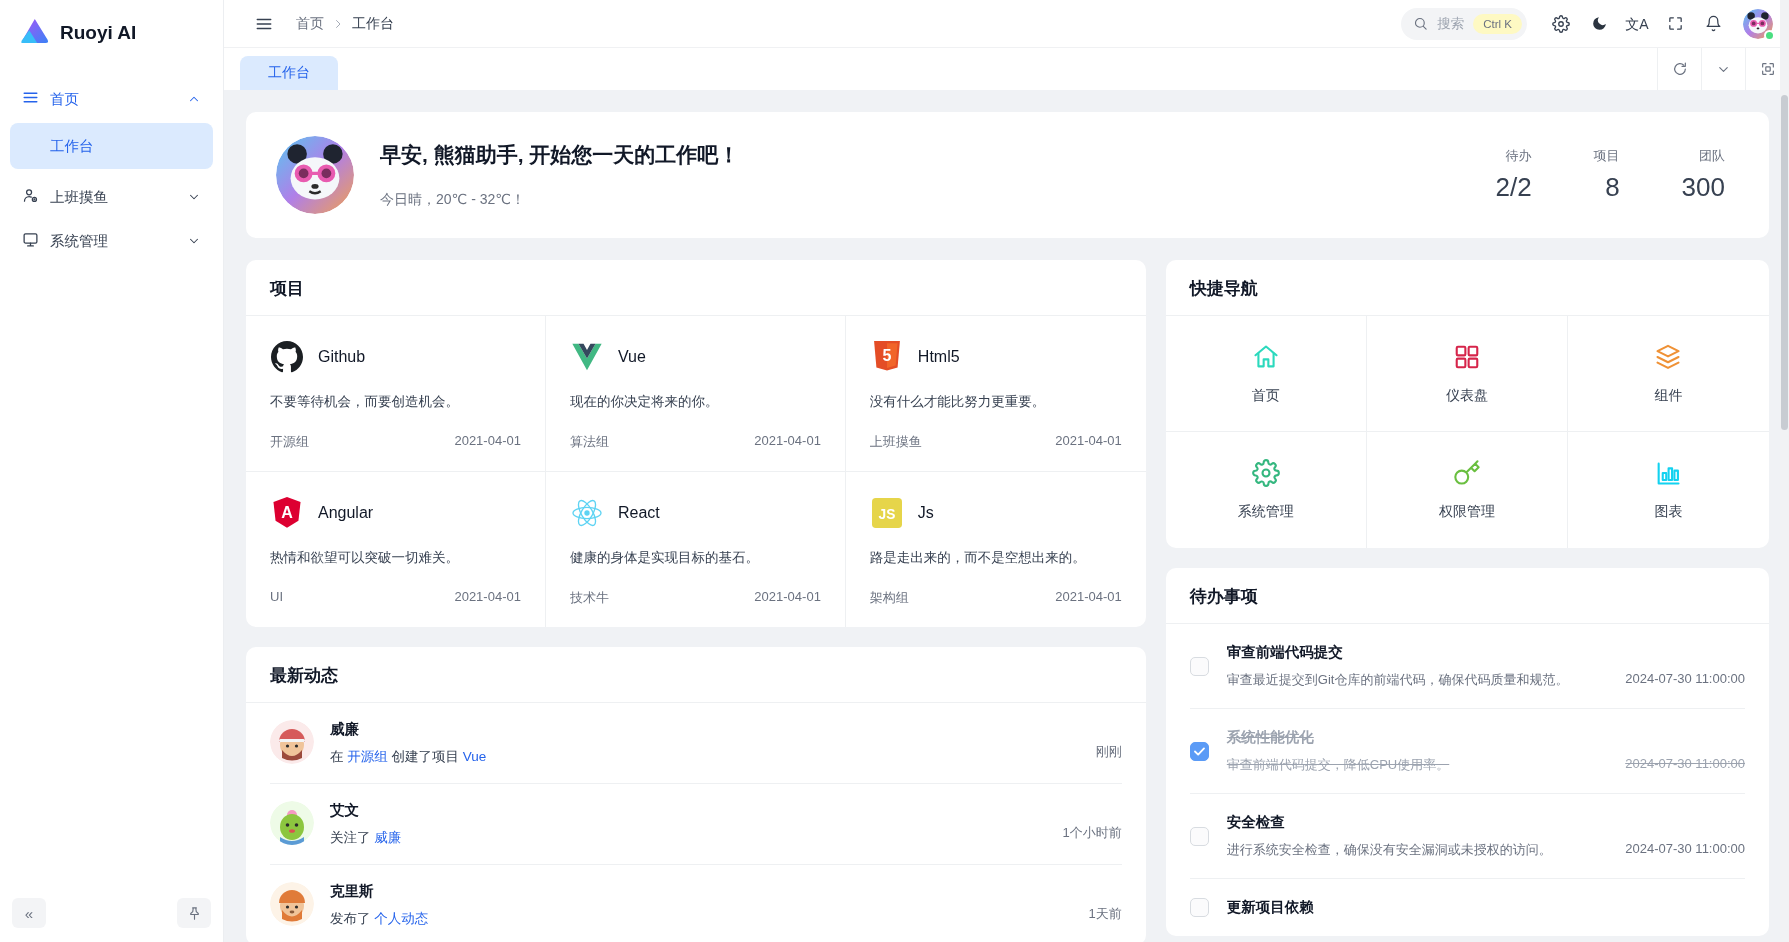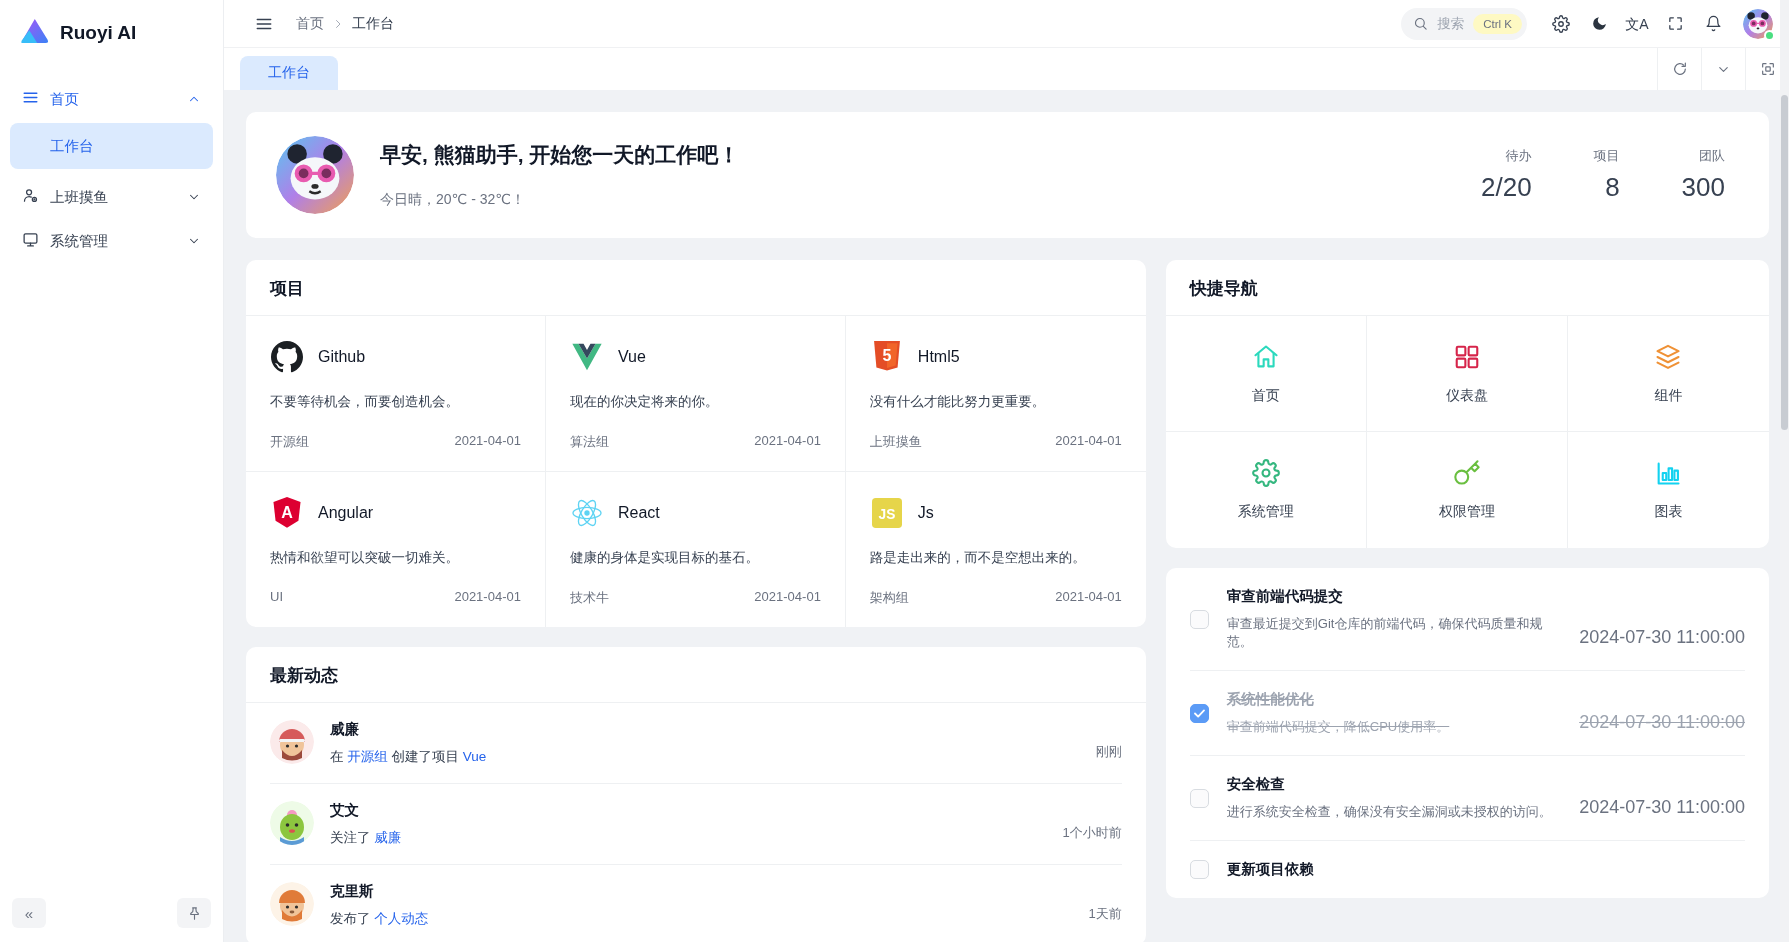--- a/index.html
+++ b/index.html
@@ -84,21 +84,21 @@
   .a-text { margin-top:9px; font-size:13.5px; color:#374151; }
   .a-link { color:#2563eb; cursor:pointer; }
   .a-time { margin-left:auto; align-self:flex-end; font-size:13px; color:#6b7280; padding-bottom:5px; white-space:nowrap; }
 
   .todo-item { display:flex; align-items:center; gap:18px; margin:0 24px; padding:19px 0; }
   .todo-item + .todo-item { border-top:1px solid #eef0f2; }
   .checkbox { width:19px; height:19px; border-radius:5px; border:1.5px solid #d8dce1; background:#fbfbfc; flex-shrink:0; cursor:pointer; display:flex; align-items:center; justify-content:center; }
   .checkbox.checked { background:#5b9bf6; border-color:#5b9bf6; }
   .t-title { font-size:14.5px; font-weight:bold; color:#111827; }
   .t-desc { margin-top:9px; font-size:13px; color:#6b7280; }
-  .t-time { margin-left:auto; align-self:flex-end; font-size:18px; color:#6b7280; white-space:nowrap; padding-bottom:3px;text-align:right; }
+  .t-time { margin-left:auto; align-self:flex-end; font-size:13px; color:#6b7280; white-space:nowrap; padding-bottom:3px;text-align:right; }
   .todo-item.done .t-title, .todo-item.done .t-desc, .todo-item.done .t-time { color:#9ca3af; text-decoration:line-through; }
 
   
   .scrollbar-track { position:fixed; top:0; right:0; width:9px; height:942px; background:#f1f2f4; }
   .scrollbar-thumb { position:absolute; top:95px; left:1px; width:7px; height:335px; background:#c8ccd2; border-radius:4px; }
 
   svg.si { fill:none; stroke:currentColor; stroke-width:1.8; stroke-linecap:round; stroke-linejoin:round; }
 </style>
 </head>
 <body>
@@ -299,21 +299,21 @@
             <path d="M20.5 34q3.5 2.5 7 0" stroke="#2b2b2b" stroke-width="1.4" fill="none"></path>
           </svg>
         </div>
         <div>
           <div class="w-title">早安, 熊猫助手, 开始您一天的工作吧！</div>
           <div class="w-sub">今日晴，20℃ - 32℃！</div>
         </div>
         <div class="stats">
           <div class="stat">
             <div class="stat-label">待办</div>
-            <div class="stat-value">2/20</div>
+            <div class="stat-value">2/2</div>
           </div>
           <div class="stat">
             <div class="stat-label">项目</div>
             <div class="stat-value">8</div>
           </div>
           <div class="stat">
             <div class="stat-label">团队</div>
             <div class="stat-value">300</div>
           </div>
         </div>
@@ -561,20 +561,21 @@
                       <rect x="17.5" y="10" width="3" height="8"></rect>
                     </svg>
                 </span>
                 <span>图表</span>
               </div>
 
             </div>
           </div>
 
           <div class="card">
+            <div class="card-header">待办事项</div>
             <div>
 
               <div class="todo-item">
                 <span class="checkbox"></span>
                 <div>
                   <div class="t-title">审查前端代码提交</div>
                   <div class="t-desc">审查最近提交到Git仓库的前端代码，确保代码质量和规范。</div>
                 </div>
                 <span class="t-time">2024-07-30 11:00:00</span>
               </div>

